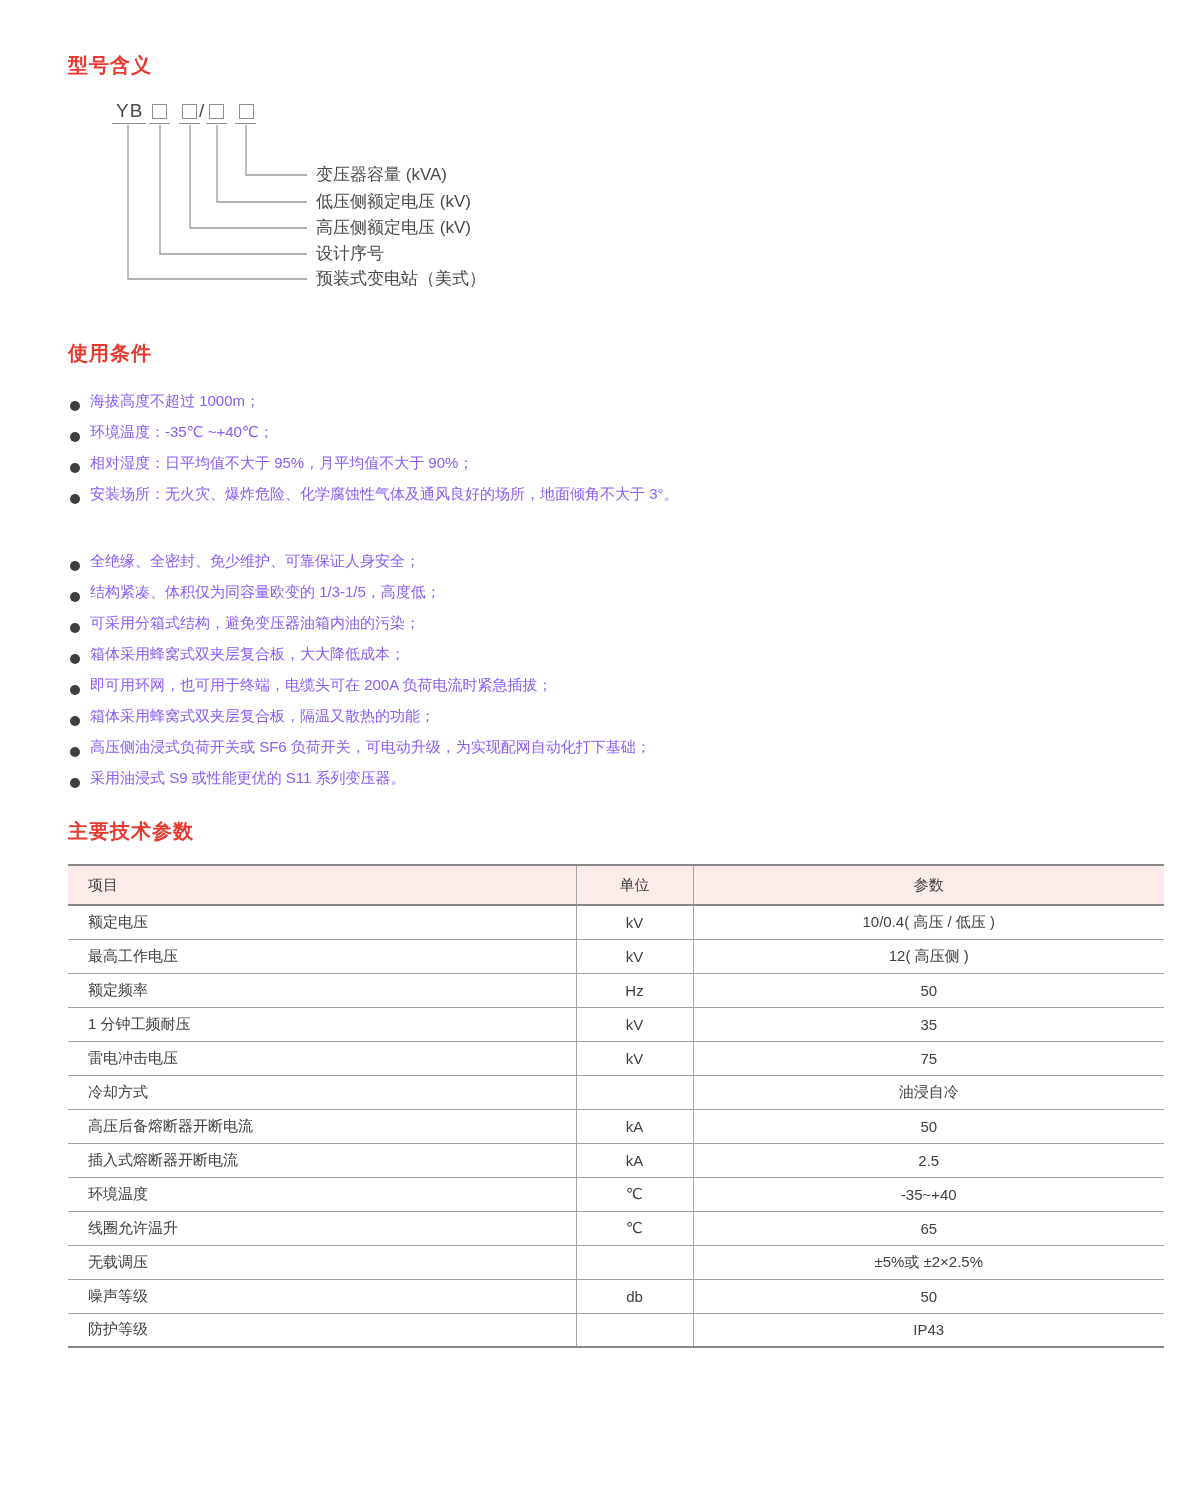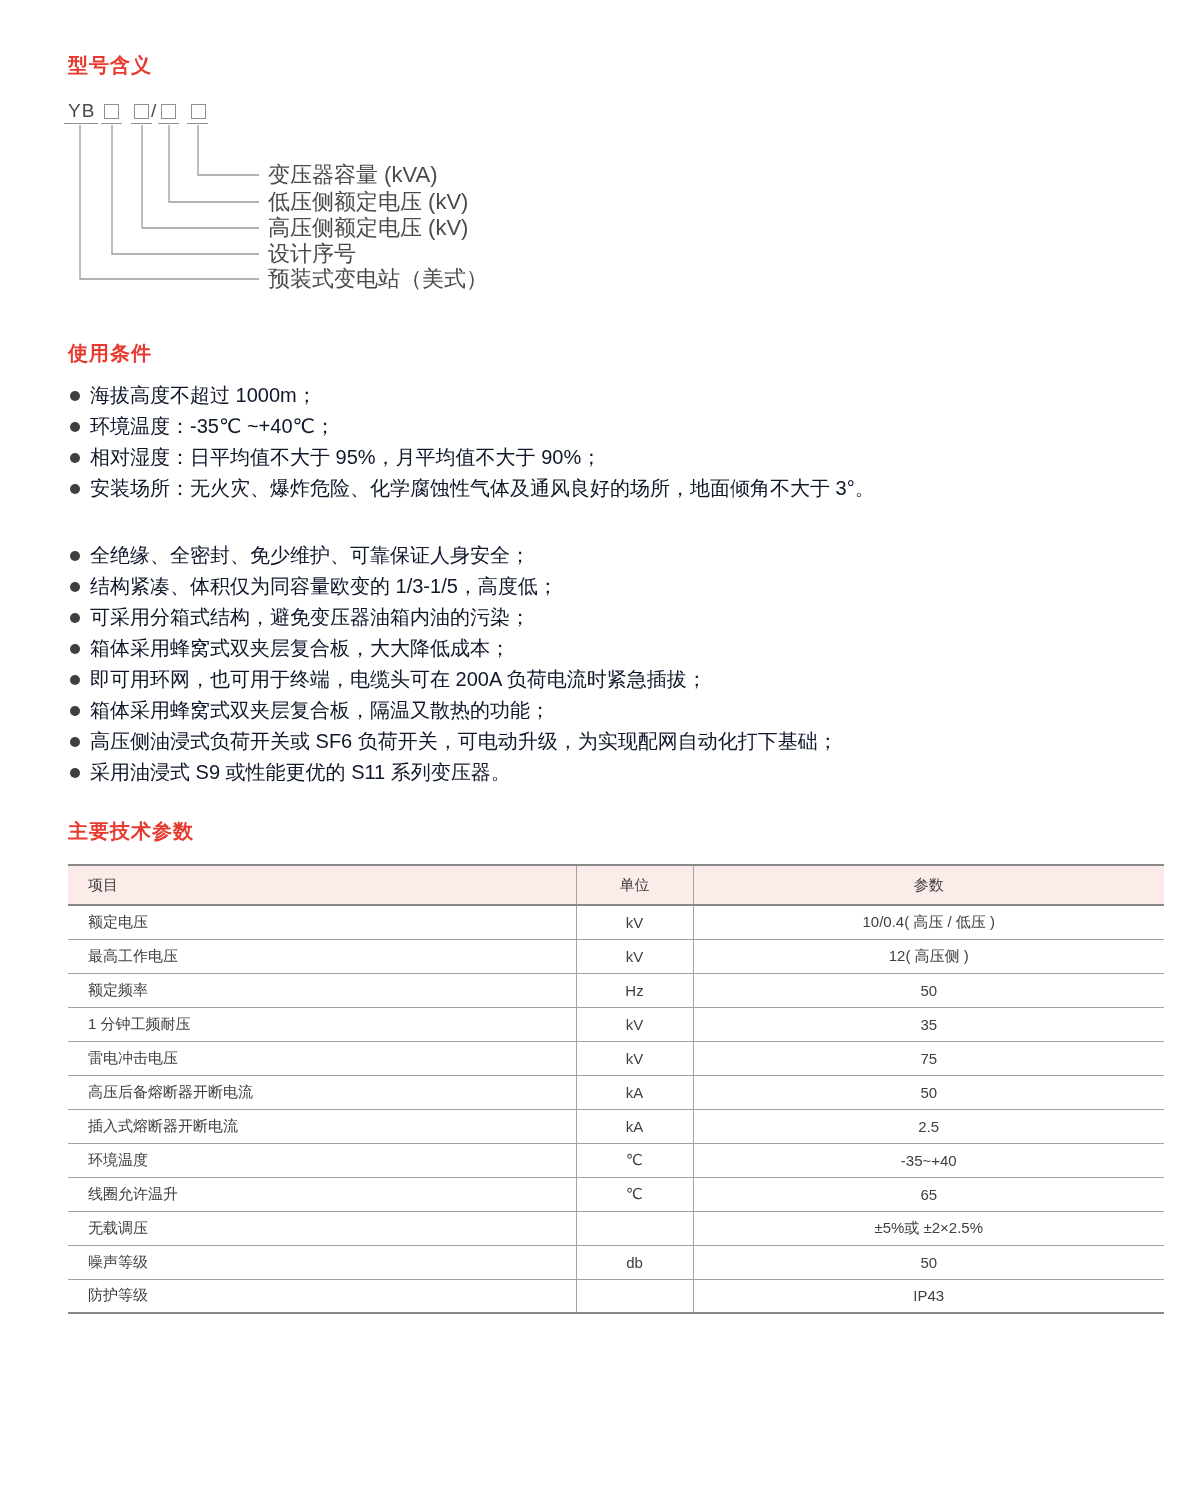--- a/index.html
+++ b/index.html
@@ -11,49 +11,49 @@
     overflow:hidden;
   }
   .page { position:relative; width:1200px; height:1504px; padding:52px 50px 0 68px; }
 
   h2.sec-title {
     font-size:20px; font-weight:bold; color:#e8392e;
     letter-spacing:1px; line-height:26px;
   }
 
   
-  .diagram { position:relative; width:720px; height:200px; margin-top:24px; }
+  .diagram { position:relative; width:720px; height:200px; margin-top:24px;margin-left:48px; }
   .code-row { position:absolute; left:0; top:0; height:24px; }
   .code-prefix {
     position:absolute; left:0; top:-2px;
     font-size:19px; color:#4a4a4a; letter-spacing:1px;
   }
   .model-box {
     position:absolute; top:2px; width:15px; height:15px;
     border:1.5px solid #8f8f8f; background:#fff;
   }
   .box1 { left:36px; } .box2 { left:66px; } .box3 { left:93px; } .box4 { left:123px; }
   .code-slash { position:absolute; left:83px; top:-2px; font-size:19px; color:#4a4a4a; }
   .u-line { position:absolute; top:21px; height:0; border-top:1.5px solid #8f8f8f; }
   .u0 { left:-4px; width:34px; } .u1 { left:33px; width:21px; }
   .u2 { left:63px; width:21px; } .u3 { left:90px; width:21px; } .u4 { left:119px; width:21px; }
   .diagram svg { position:absolute; left:0; top:0; }
   .diag-label {
     position:absolute; left:200px; height:22px; line-height:22px;
-    font-size:22px; color:#4a4a4a; white-space:nowrap;
+    font-size:17px; color:#4a4a4a; white-space:nowrap;
   }
   .dl0 { top:62px; } .dl1 { top:89px; } .dl2 { top:115px; } .dl3 { top:141px; } .dl4 { top:166px; }
 
   
   .sec-usage { margin-top:38px; }
   .sec-features { margin-top:36px; }
   ul.bullets { list-style:none; margin-top:14px; }
   ul.bullets li {
-    display:flex; align-items:center; height:31px;
-    font-size:20px; color:#0f172a; white-space:nowrap;
+    display:flex; align-items:flex-end; height:31px;
+    font-size:15px; color:#8b5cf6; white-space:nowrap;
   }
   .bullet {
     display:inline-block; width:10px; height:10px; border-radius:50%;
     background:#3f3f3f; margin:0 10px 0 2px; flex:0 0 auto;
   }
 
   
   .sec-params { margin-top:30px; }
   table.params {
     width:1096px; margin-top:20px; border-collapse:collapse; table-layout:fixed;
@@ -227,20 +227,25 @@
             <td>kV</td>
             <td>35</td>
           </tr>
 
           <tr>
             <td>雷电冲击电压</td>
             <td>kV</td>
             <td>75</td>
           </tr>
 
+          <tr>
+            <td>冷却方式</td>
+            <td></td>
+            <td>油浸自冷</td>
+          </tr>
 
           <tr>
             <td>高压后备熔断器开断电流</td>
             <td>kA</td>
             <td>50</td>
           </tr>
 
           <tr>
             <td>插入式熔断器开断电流</td>
             <td>kA</td>

